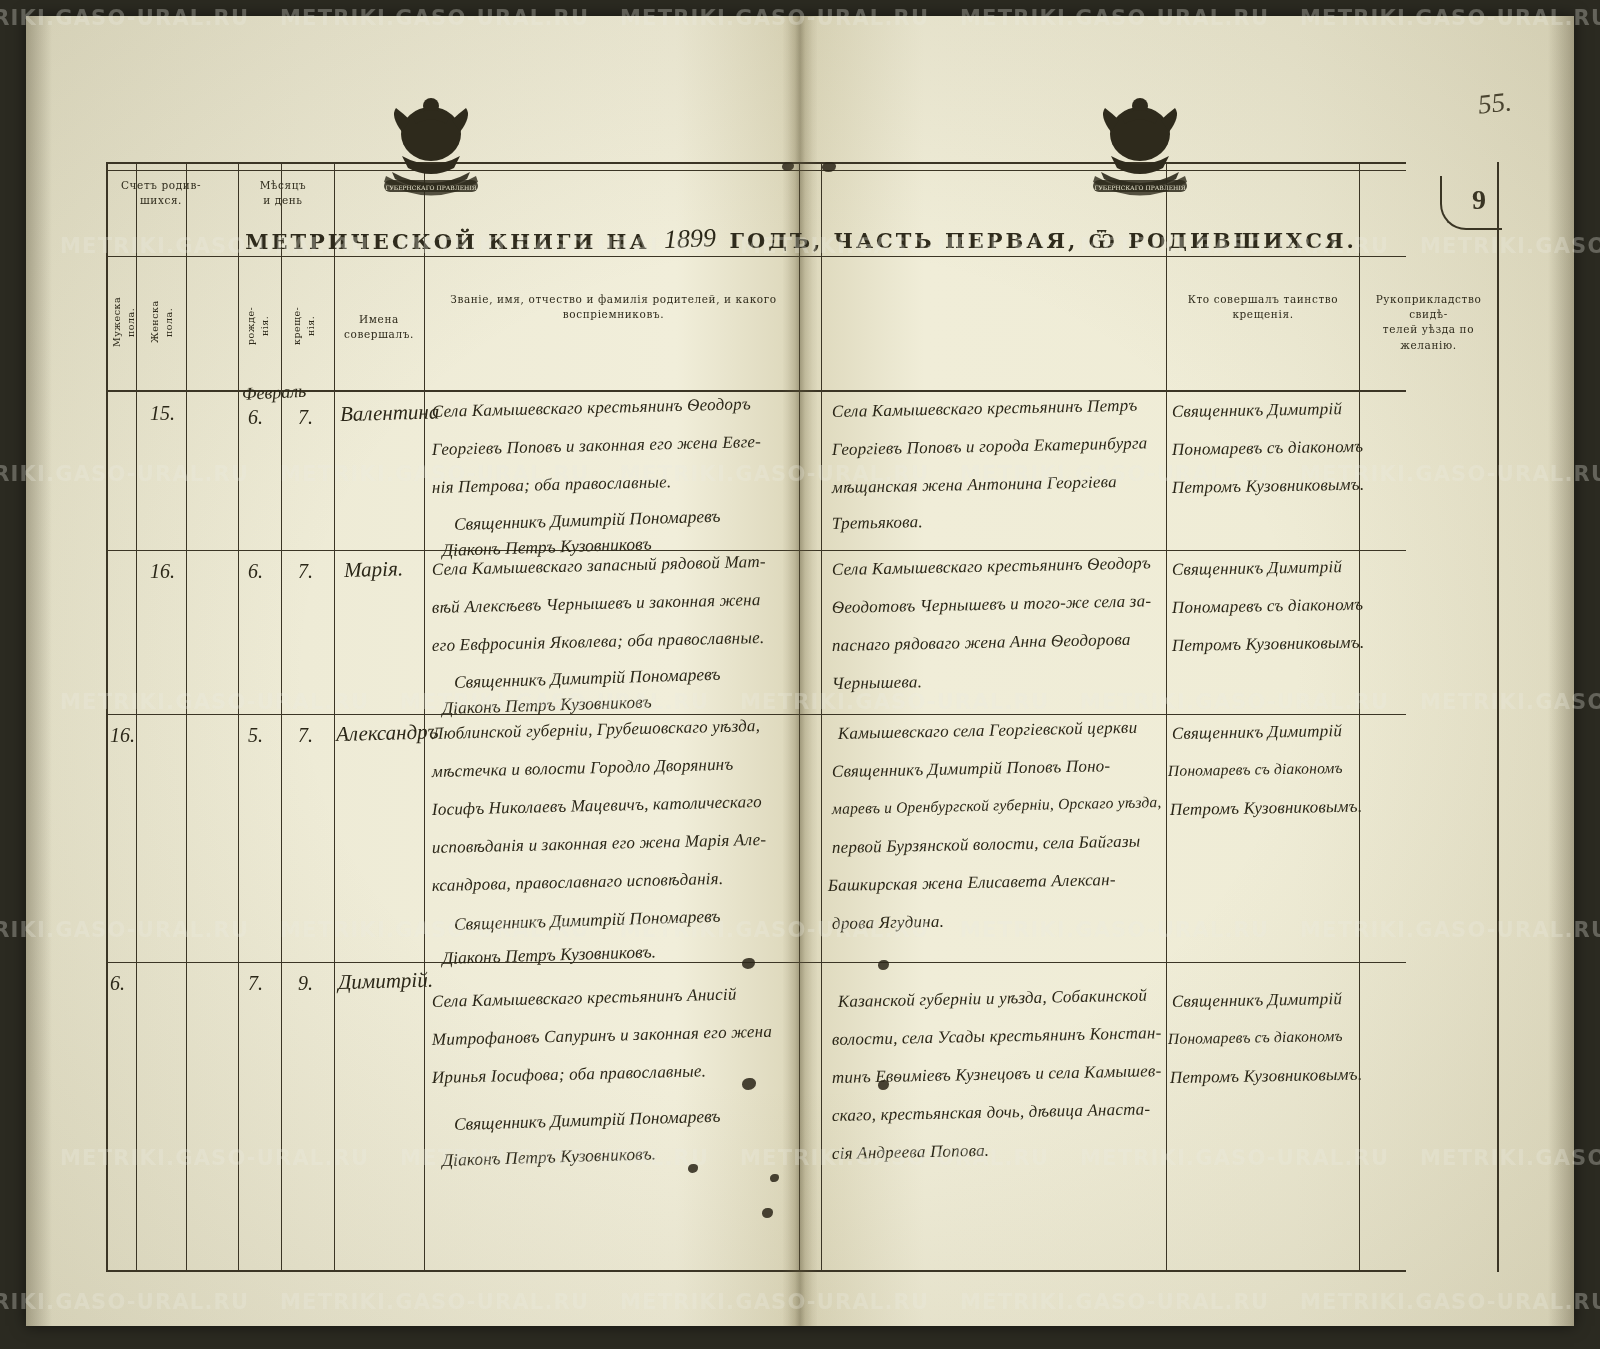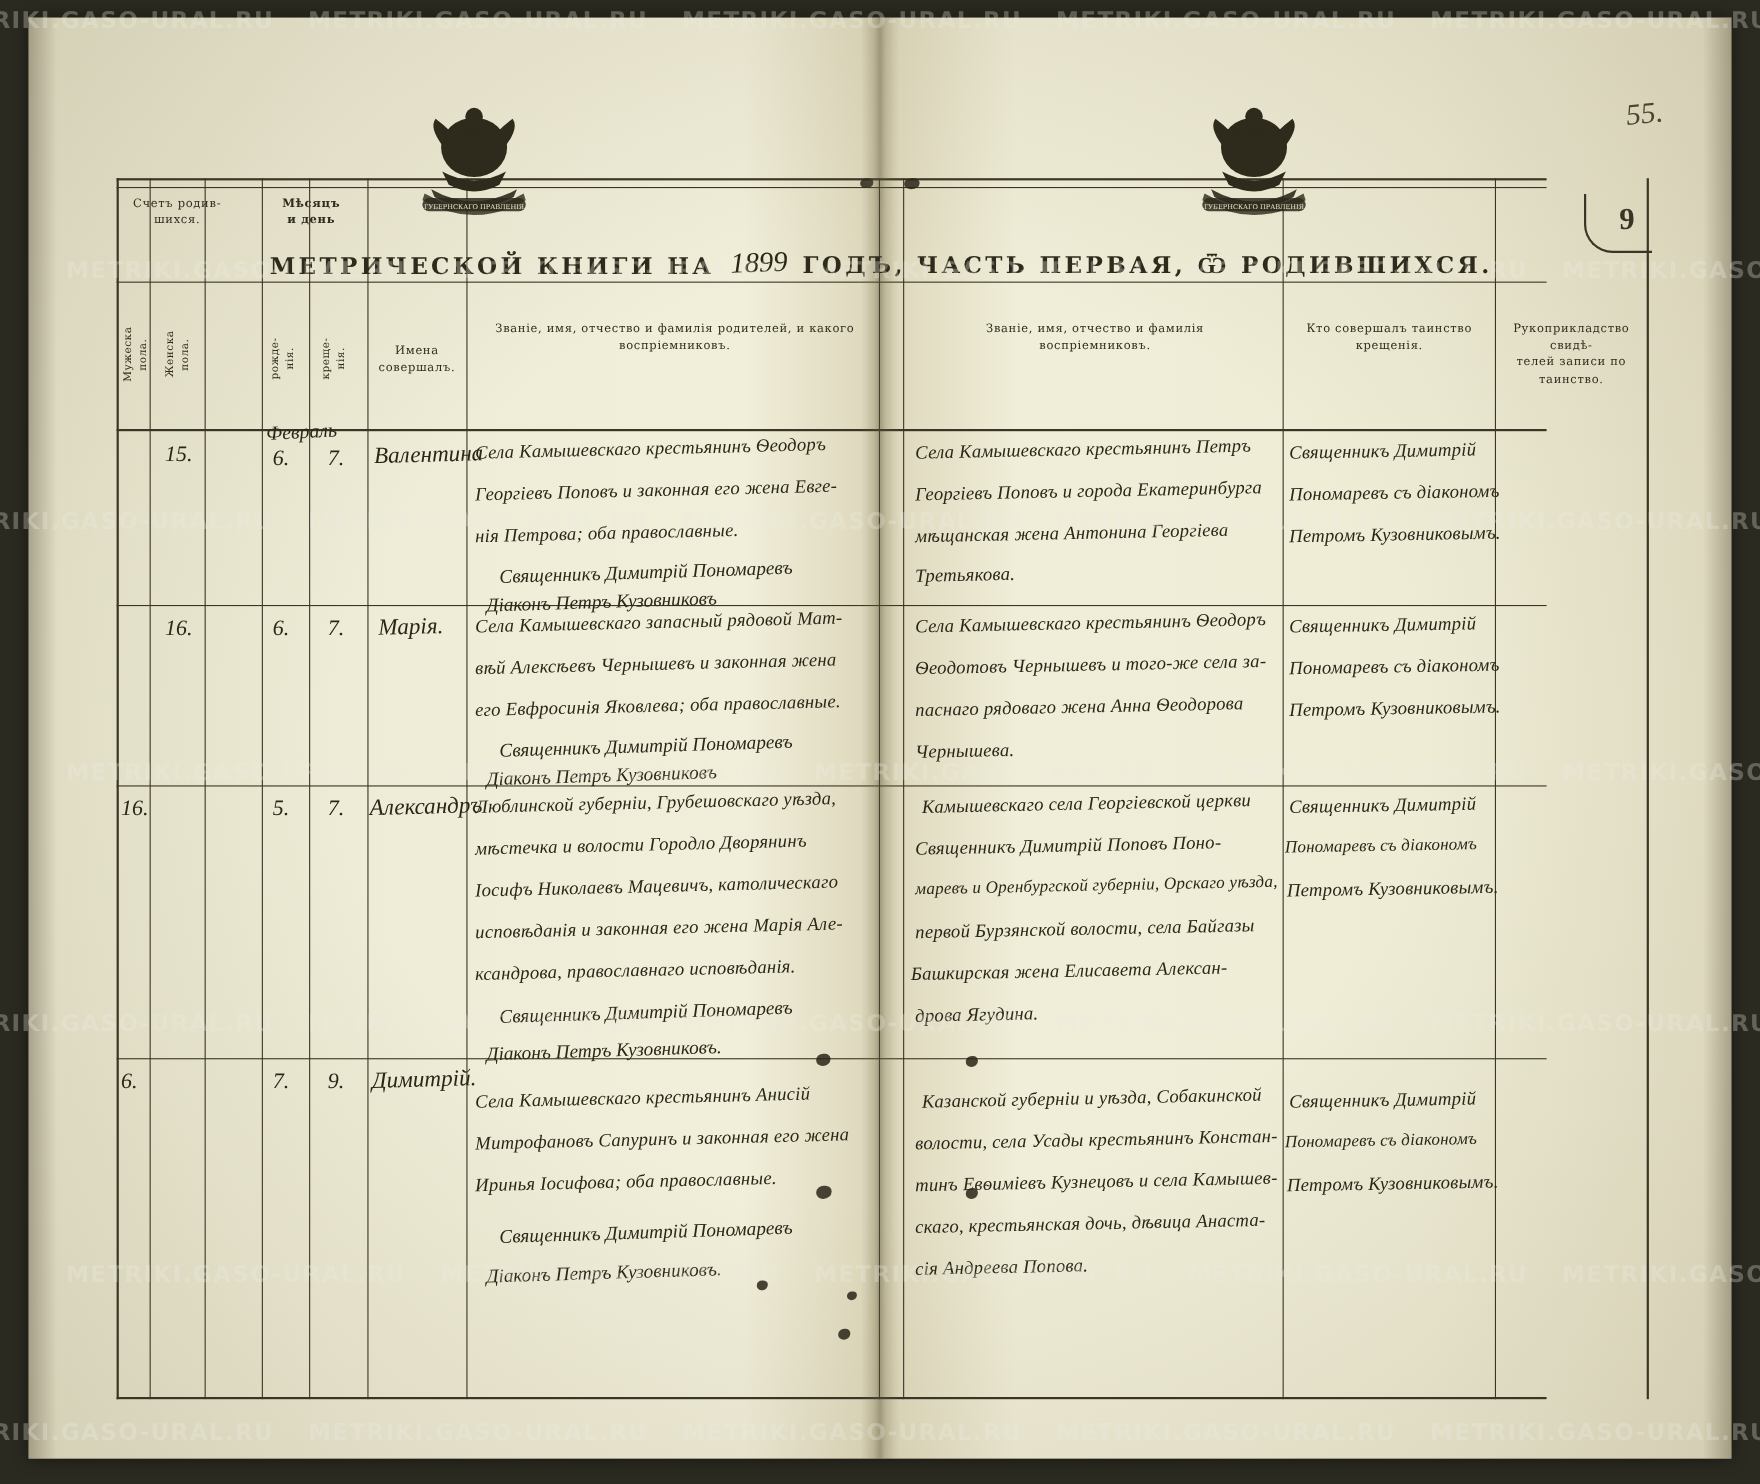--- a/index.html
+++ b/index.html
@@ -290,36 +290,34 @@
     <div class="vline" style="left:1253px;"></div>
     <div class="vline thick" style="left:1391px;"></div>
 
     <div class="colhead" style="left:2px; top:16px; width:106px; white-space:pre-line;">Счетъ родив-
 шихся.</div>
     <div class="colhead vert" style="left:4px; top:100px; height:120px; width:26px; white-space:pre-line;">Мужеска
 пола.</div>
     <div class="colhead vert" style="left:42px; top:100px; height:120px; width:30px; white-space:pre-line;">Женска
 пола.</div>
 
-    <div class="colhead" style="left:130px; top:16px; width:94px; white-space:pre-line;font-weight:bold;">Мѣсяцъ
+    <div class="colhead" style="left:130px; top:16px; width:94px; white-space:pre-line;">Мѣсяцъ
 и день</div>
     <div class="colhead vert" style="left:138px; top:108px; height:112px; width:32px; white-space:pre-line;">рожде-
 нiя.</div>
     <div class="colhead vert" style="left:184px; top:108px; height:112px; width:32px; white-space:pre-line;">креще-
 нiя.</div>
 
     <div class="colhead" style="left:228px; top:150px; width:90px;">Имена совершалъ.</div>
     <div class="colhead" style="left:330px; top:130px; width:355px; white-space:pre-line;">Званiе, имя, отчество и фамилiя родителей, и какого
 воспрiемниковъ.</div>
-    <div class="colhead" style="left:722px; top:130px; width:335px; white-space:pre-line;">Званiе, имя, отчество и фамилiя
-воспрiемниковъ.</div>
     <div class="colhead" style="left:1064px; top:130px; width:186px; white-space:pre-line;text-align:center;">Кто совершалъ таинство
 крещенiя.</div>
     <div class="colhead" style="left:1256px; top:130px; width:133px; white-space:pre-line;">Рукоприкладство свидѣ-
-телей записи по таинство.</div>
+телей уѣзда по желанiю.</div>
 
     <div class="hw num" style="left:44px;  top:240px;">15.</div>
     <div class="hw month" style="left:136px; top:222px; transform:rotate(-3deg);">Февраль</div>
     <div class="hw num" style="left:142px; top:244px;">6.</div>
     <div class="hw num" style="left:192px; top:244px;">7.</div>
     <div class="hw name" style="left:234px; top:240px; transform:rotate(-1.5deg);">Валентина</div>
 
     <div class="hw body" style="left:326px; top:240px; transform:rotate(-1.4deg);">Села Камышевскаго крестьянинъ Ѳеодоръ</div>
     <div class="hw body" style="left:326px; top:278px; transform:rotate(-1.4deg);">Георгiевъ Поповъ и законная его жена Евге-</div>
     <div class="hw body" style="left:326px; top:316px; transform:rotate(-1.4deg);">нiя Петрова; оба православные.</div>

